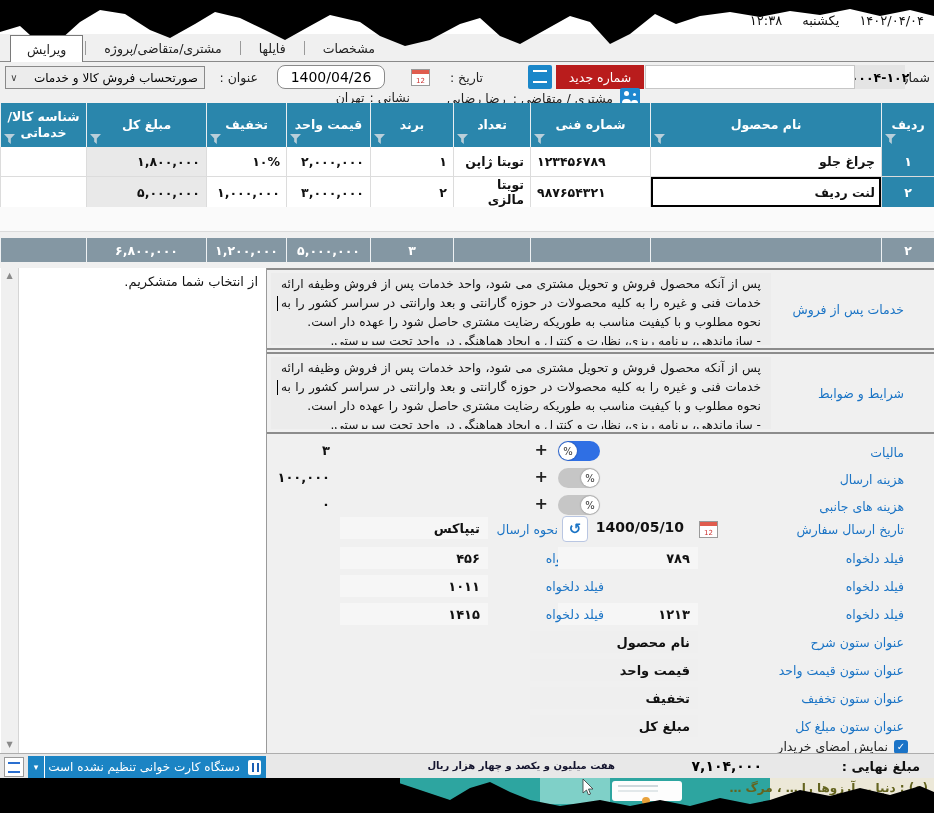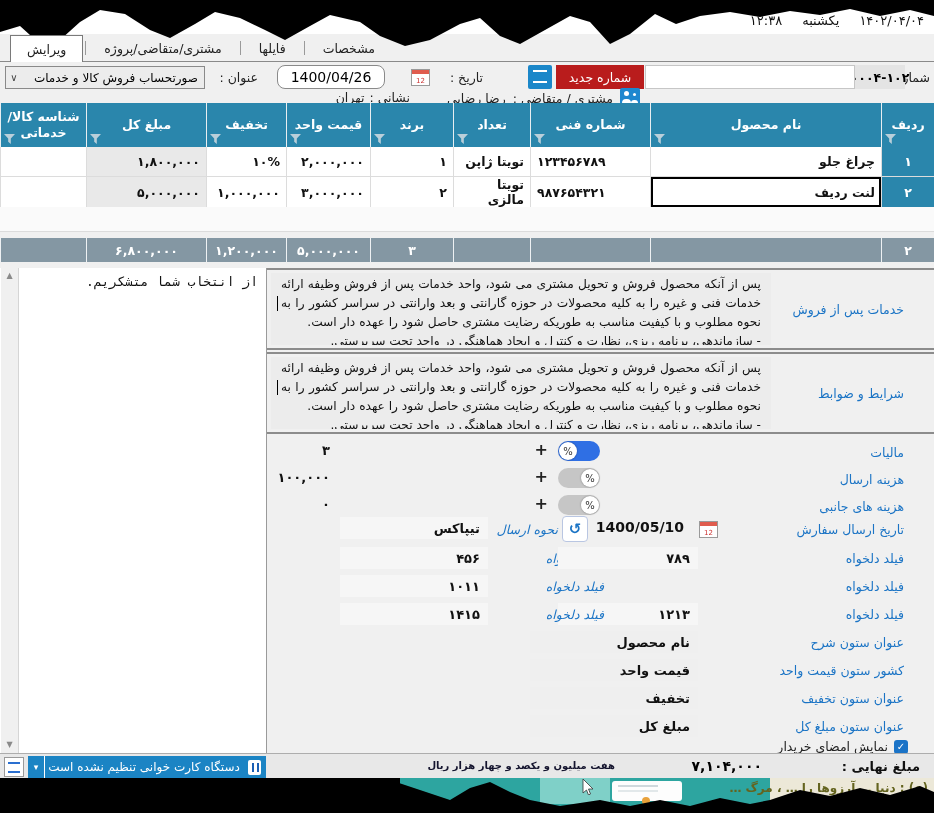--- a/index.html
+++ b/index.html
@@ -46,29 +46,29 @@
   .td.idx{background:#2a86ac;color:#fff;justify-content:center;padding:0;}
   .td.total{background:#e9e9e9;}
   .td.focused{box-shadow:inset 0 0 0 2px #000;}
   .grid-empty{position:absolute;top:199px;left:0;width:934px;height:24px;background:#fafafa;border-bottom:1px solid #dcdcdc;}
   .summary{position:absolute;top:230px;left:0;width:934px;height:24px;background:#8497a3;}
   .sm{color:#fff;font-weight:bold;font-size:12.5px;display:flex;align-items:center;justify-content:center;border-left:1px solid #eef1f3;}
   
   .note-panel{position:absolute;top:260px;left:0;width:267px;height:485px;background:#fff;border-right:1px solid #9a9a9a;box-sizing:border-box;}
   .vscroll{position:absolute;left:0;top:0;bottom:0;width:17px;background:#f0f0f0;border-left:1px solid #fff;border-right:1px solid #d5d5d5;}
   .varrow{position:absolute;left:0;width:17px;height:16px;color:#8a8a8a;font-size:8px;text-align:center;line-height:16px;cursor:pointer;}
-  .note-text{position:absolute;right:8px;left:26px;top:6px;font-size:13px;color:#111;text-align:right;font-family:Liberation Mono, monospace;}
+  .note-text{position:absolute;right:8px;left:26px;top:6px;font-size:13px;color:#111;text-align:right;}
   
   .section{position:absolute;left:267px;width:667px;height:82px;box-sizing:border-box;border-top:2px solid #8c8c8c;border-bottom:2px solid #8c8c8c;background:#f0f0f0;}
   .sec-label{position:absolute;right:30px;top:50%;transform:translateY(-50%);color:#1b74c5;font-size:12.5px;}
   .sec-text{position:absolute;left:4px;top:3px;bottom:3px;width:500px;background:#ececec;color:#111;font-size:12.2px;line-height:19px;padding:2px 10px;box-sizing:border-box;text-align:justify;white-space:pre-line;overflow:hidden;}
   .caret{position:absolute;left:10px;top:26px;width:1px;height:15px;background:#000;}
   
   .flabel{position:absolute;right:30px;color:#1b74c5;font-size:12.5px;}
-  .flabel2{position:absolute;color:#1b74c5;font-size:12.5px;font-style:italic;}
+  .flabel2{position:absolute;color:#1b74c5;font-size:12.5px;}
   .fval{position:absolute;font-weight:bold;font-size:13px;color:#111;}
   .vbox{position:absolute;background:#f6f6f6;height:22px;display:flex;align-items:center;justify-content:flex-start;padding:0 8px;font-weight:bold;font-size:13px;color:#111;box-sizing:border-box;}
   .vbox2{background:#efefef;}
   .plus{position:absolute;font-size:16px;font-weight:bold;color:#222;cursor:pointer;}
   .tgl{position:absolute;width:42px;height:20px;border-radius:10px;cursor:pointer;}
   .tgl .knob{position:absolute;top:1px;width:18px;height:18px;border-radius:50%;background:#fff;box-shadow:0 0 2px rgba(0,0,0,.4);font-size:10px;color:#333;display:flex;align-items:center;justify-content:center;}
   .tgl.on{background:#2f6fe4;}
   .tgl.on .knob{left:1px;}
   .tgl.off{background:#c6c6c6;}
   .tgl.off .knob{right:1px;}
@@ -283,21 +283,21 @@
     <span class="flabel2" style="right:330px;top:571px;">فیلد دلخواه</span>
     <div class="vbox" style="right:446px;top:567px;width:148px;">۱۰۱۱</div>
 
     <span class="flabel" style="top:599px;">فیلد دلخواه</span>
     <div class="vbox" style="right:236px;top:595px;width:140px;">۱۲۱۳</div>
     <span class="flabel2" style="right:330px;top:599px;">فیلد دلخواه</span>
     <div class="vbox" style="right:446px;top:595px;width:148px;">۱۴۱۵</div>
 
     <span class="flabel" style="top:627px;">عنوان ستون شرح</span>
     <div class="vbox vbox2" style="right:236px;top:623px;width:168px;">نام محصول</div>
-    <span class="flabel" style="top:655px;">کشور ستون قیمت واحد</span>
+    <span class="flabel" style="top:655px;">عنوان ستون قیمت واحد</span>
     <div class="vbox vbox2" style="right:236px;top:651px;width:168px;">قیمت واحد</div>
     <span class="flabel" style="top:683px;">عنوان ستون تخفیف</span>
     <div class="vbox vbox2" style="right:236px;top:679px;width:168px;">تخفیف</div>
     <span class="flabel" style="top:711px;">عنوان ستون مبلغ کل</span>
     <div class="vbox vbox2" style="right:236px;top:707px;width:168px;">مبلغ کل</div>
 
     <div class="chkrow" style="right:26px;top:731px;">
       <span class="chk">✓</span>
       <span>نمایش امضای خریدار</span>
     </div>

